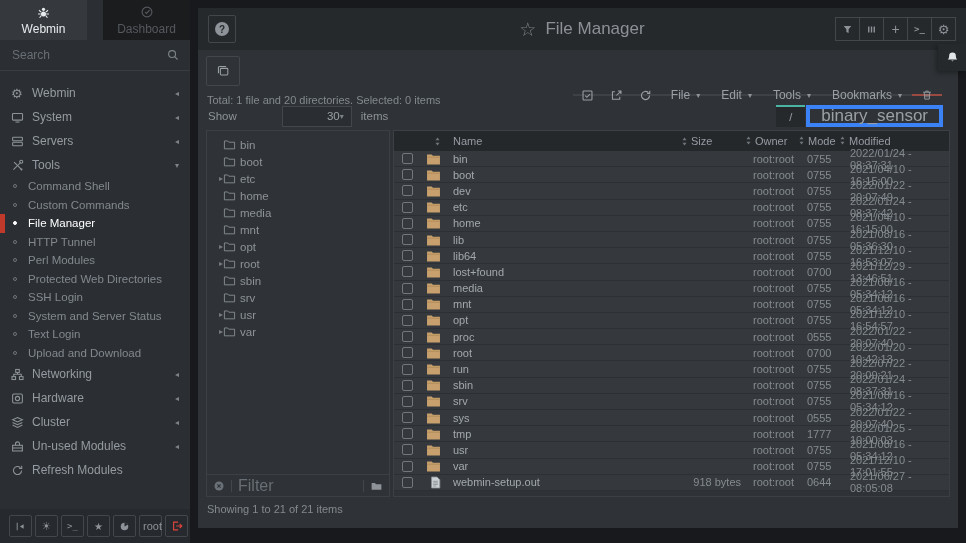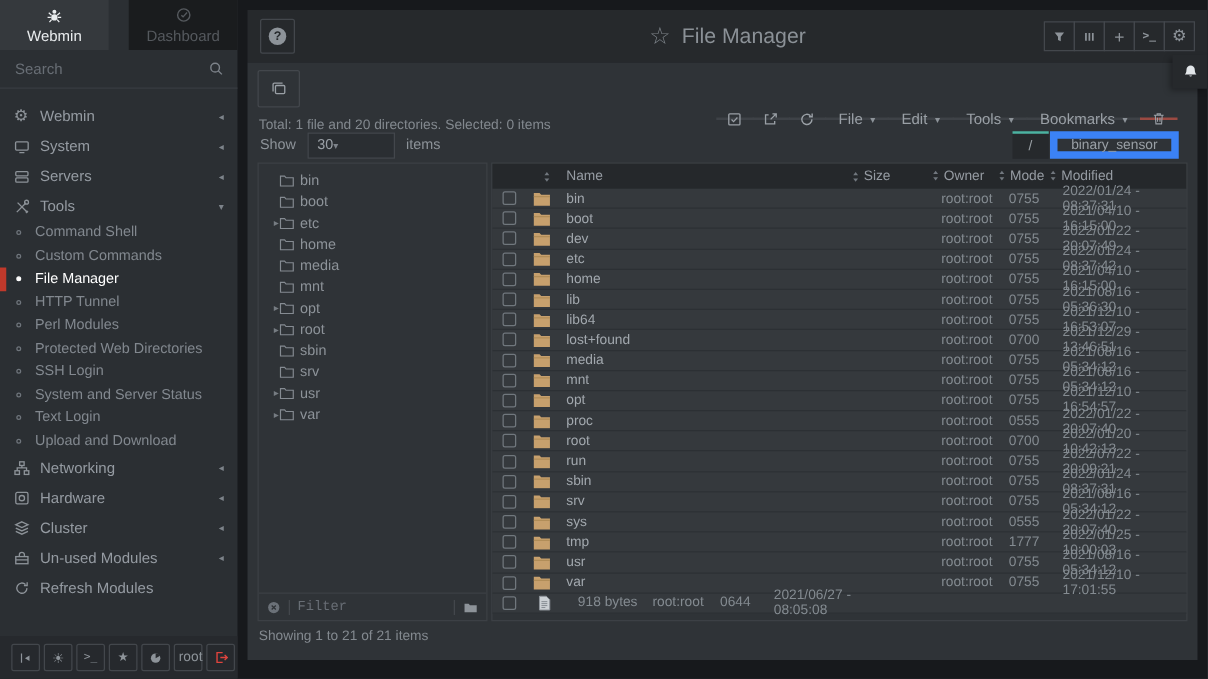--- a/index.html
+++ b/index.html
@@ -51,35 +51,35 @@
   .content { position:absolute; left:198px; top:50px; width:760px; height:478px; background:#2f3337; }
   .clone-btn { position:absolute; left:8px; top:6px; width:34px; height:30px; border:1px solid #43474c; border-radius:2px; display:flex; align-items:center; justify-content:center; color:#9aa0a6; cursor:pointer; }
   .fm-right { position:absolute; right:16px; top:8px; display:flex; height:26px; }
   .tbtn { border:1px solid #3e4247; margin-left:-1px; padding:0 10px; display:flex; align-items:center; font-size:12px; color:#9aa0a6; gap:6px; cursor:pointer;margin-top:36px; }
   .tbtn.icon-only { padding:0; width:30px; justify-content:center; }
   .tbtn .dcaret { font-size:8px; color:#8d9399; }
   .tbtn.trash { border-color:#9b4a42; }
   .total-line { position:absolute; left:9px; top:44px; font-size:11px; color:#83898f; }
   .controls { position:absolute; left:10px; right:15px; top:55px; height:24px; }
   .show-group { display:flex; align-items:center; gap:9px; font-size:11.5px; color:#8d9399; height:22px; }
-  .select-box { width:70px; height:21px; border:1px solid #43474c; background:#2a2e32; display:flex; align-items:center; justify-content:flex-start; padding:0 7px; color:#9aa0a6; cursor:pointer; }
+  .select-box { width:70px; height:21px; border:1px solid #43474c; background:#2a2e32; display:flex; align-items:center; justify-content:flex-end; padding:0 7px; color:#9aa0a6; cursor:pointer;margin-left:36px; }
   .select-box .dcaret { font-size:8px; color:#7d838a; }
   .path-group { position:absolute; right:0; top:0; display:flex; height:22px; }
   .path-root { width:29px; background:#26292c; border-top:2px solid #4cb2a1; display:flex; align-items:center; justify-content:center; font-size:11px; color:#9aa0a6; cursor:pointer; }
-  .path-dir { border:6px solid #3b82f6; padding:0 11px; display:flex; align-items:center; font-size:11px; color:#9aa0a6; margin-left:1px; cursor:pointer; }
+  .path-dir { border:4px solid #3b82f6; padding:0 11px; display:flex; align-items:center; font-size:17px; color:#9aa0a6; margin-left:1px; cursor:pointer; }
 
   .panels { position:absolute; left:8px; right:8px; top:80px; height:367px; display:flex; gap:3px; }
   .tree-panel { width:184px; border:1px solid #3c4045; position:relative; }
   .tree-list { padding-top:5px; }
   .tree-item { height:17px; display:flex; align-items:center; font-size:11.5px; color:#8d9399; cursor:pointer; }
   .tree-caret { width:13px; padding-left:12px; font-size:8px; color:#767c82; }
   .tree-fold { width:20px; padding-left:3px; color:#858b92; }
   .tree-filter { position:absolute; left:0; right:0; bottom:0; height:22px; border-top:1px solid #3c4045; display:flex; align-items:center; padding:0 6px; color:#6b7178; }
   .tree-filter .sep { width:1px; height:12px; background:#43474c; margin:0 6px; }
-  .tree-filter input { flex:1; min-width:0; background:transparent; border:none; outline:none; color:#9aa0a6; font-size:11px; font-family:Liberation Mono, monospace; }
+  .tree-filter input { flex:1; min-width:0; background:transparent; border:none; outline:none; color:#9aa0a6; font-size:16px; font-family:Liberation Sans, sans-serif; }
   .tree-filter input::placeholder { color:#686e75; }
 
   .table-panel { flex:1; border:1px solid #3c4045; display:flex; flex-direction:column; }
   .thead { height:20px; display:flex; align-items:center; background:#25282b; font-size:11px; color:#969ca3; }
   .trow { height:16.2px; display:flex; align-items:center; background:#35393d; border-bottom:1px solid #2c3034; font-size:11px; color:#848b91; cursor:pointer; }
   .c1 { width:26px; display:flex; justify-content:center; }
   .c2 { width:30px; display:flex; align-items:center; justify-content:flex-end; padding-right:9px; }
   .c3 { flex:1; padding-left:3px; display:flex; align-items:center; gap:4px; }
   .c4 { width:64px; text-align:right; padding-right:4px; }
   .c5 { width:53px; padding-left:8px; }
@@ -961,20 +961,21 @@
             </div>
     <div class="c2">
 
       <span class="ric-file">
         <svg width="11" height="13" viewBox="0 0 14 16">
           <path d="M2 1h7l3.5 3.5V15H2z" fill="#ccd1d5" stroke="#8d9399" stroke-width="1"></path>
           <path d="M4 6.5h6M4 8.5h6M4 10.5h6M4 12.5h4" stroke="#7d848a" stroke-width=".9"></path>
         </svg>
       </span>
     </div>
+    <div class="c3 cell-name">webmin-setup.out</div>
     <div class="c4 cell-size">918 bytes</div>
     <div class="c5 cell-owner">root:root</div>
     <div class="c6 cell-mode">0644</div>
     <div class="c7 cell-mod">2021/06/27 - 08:05:08</div>
   </div>
         </div>
     </div>
   </div>
 
   <div class="status-line">Showing 1 to 21 of 21 items</div>

